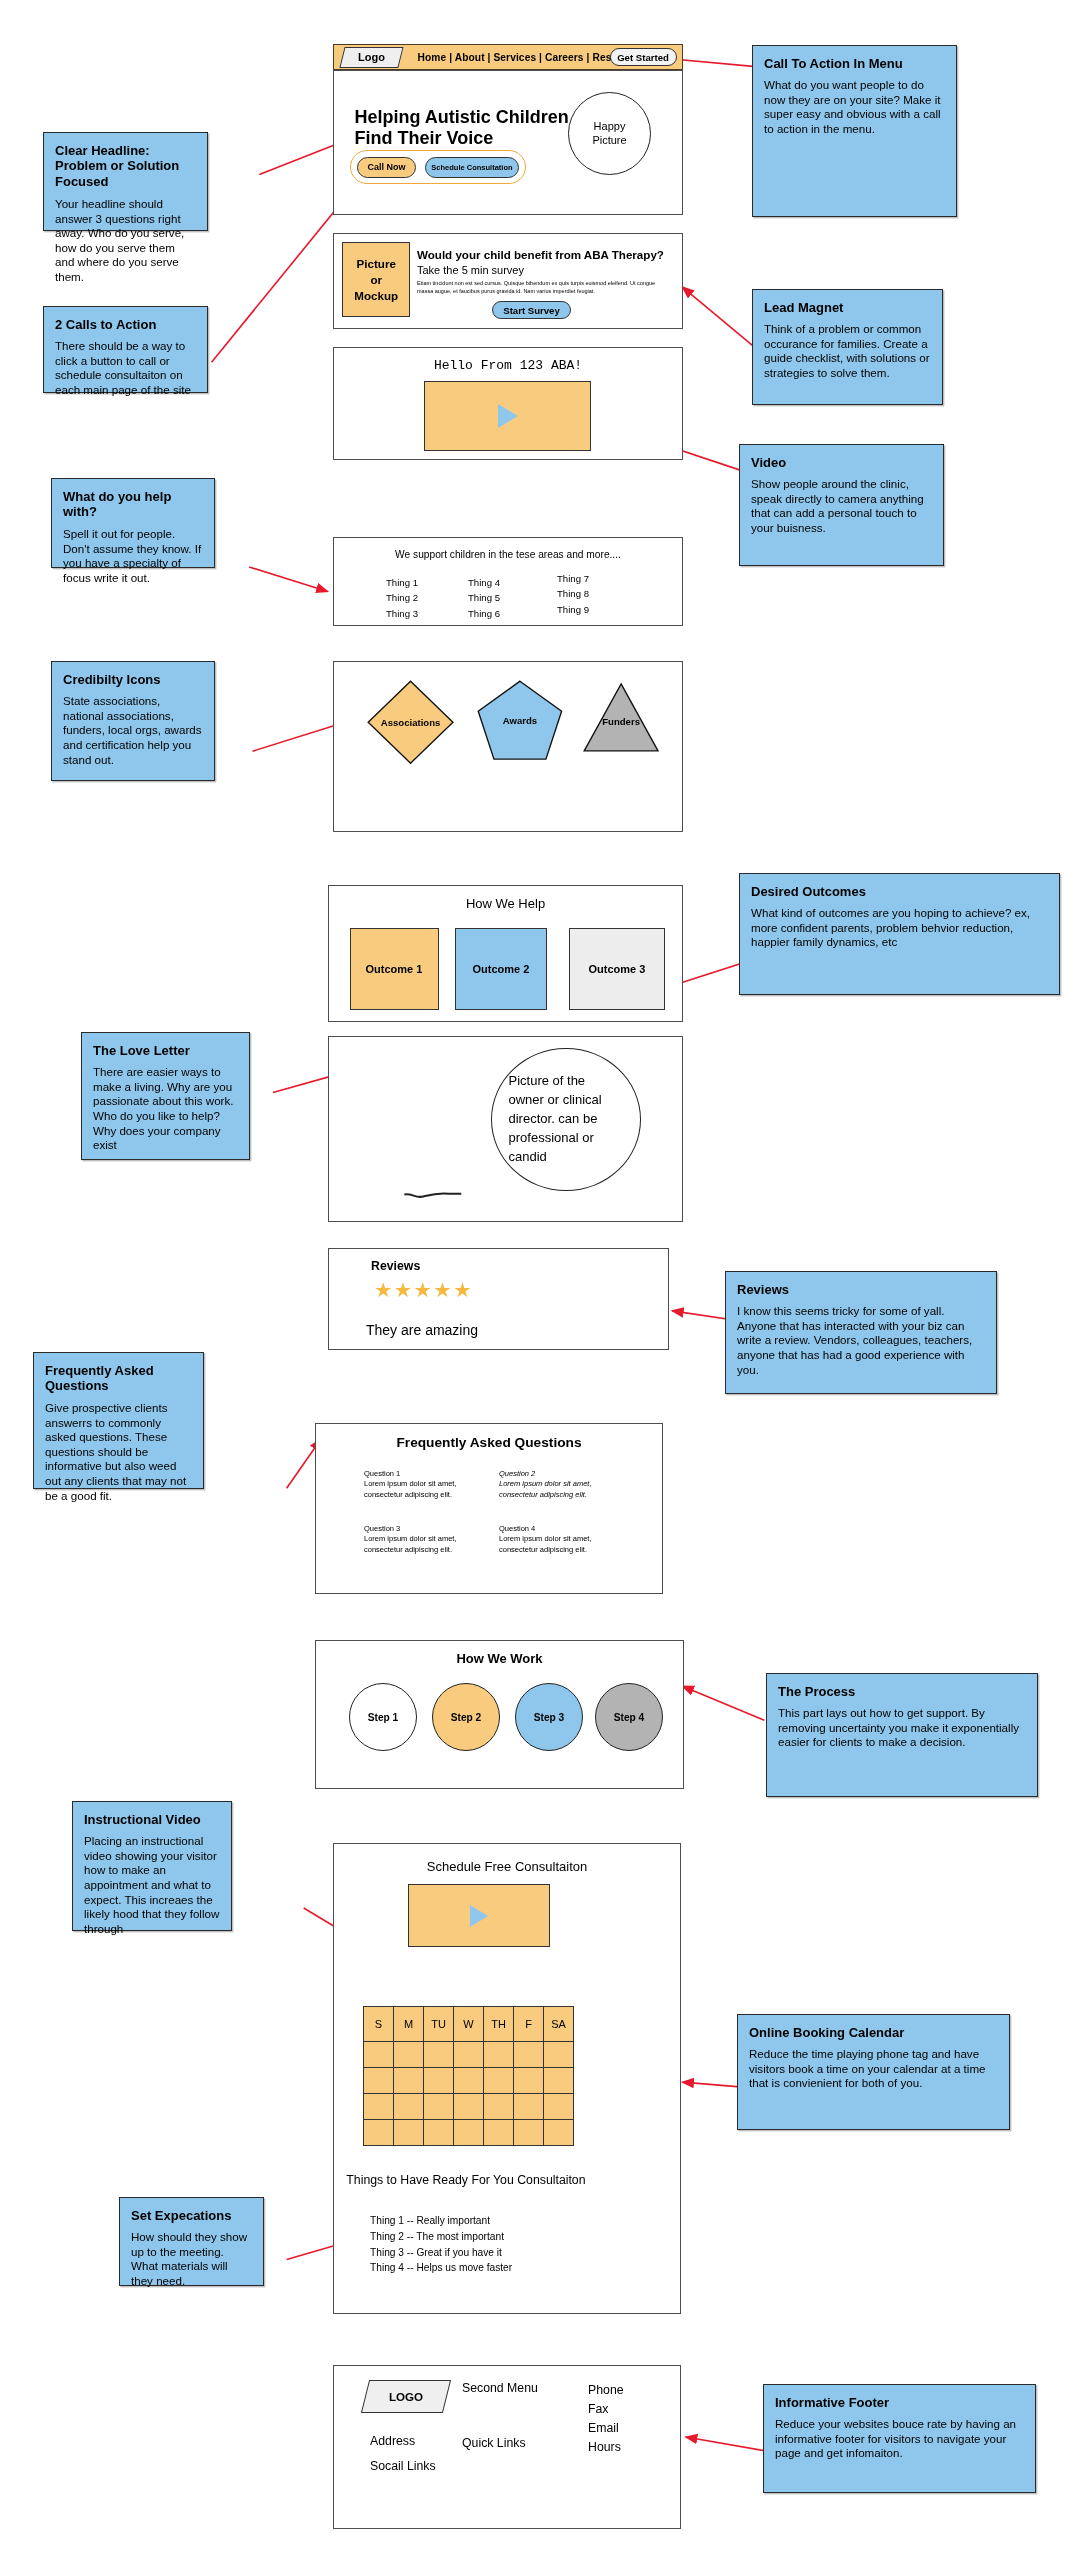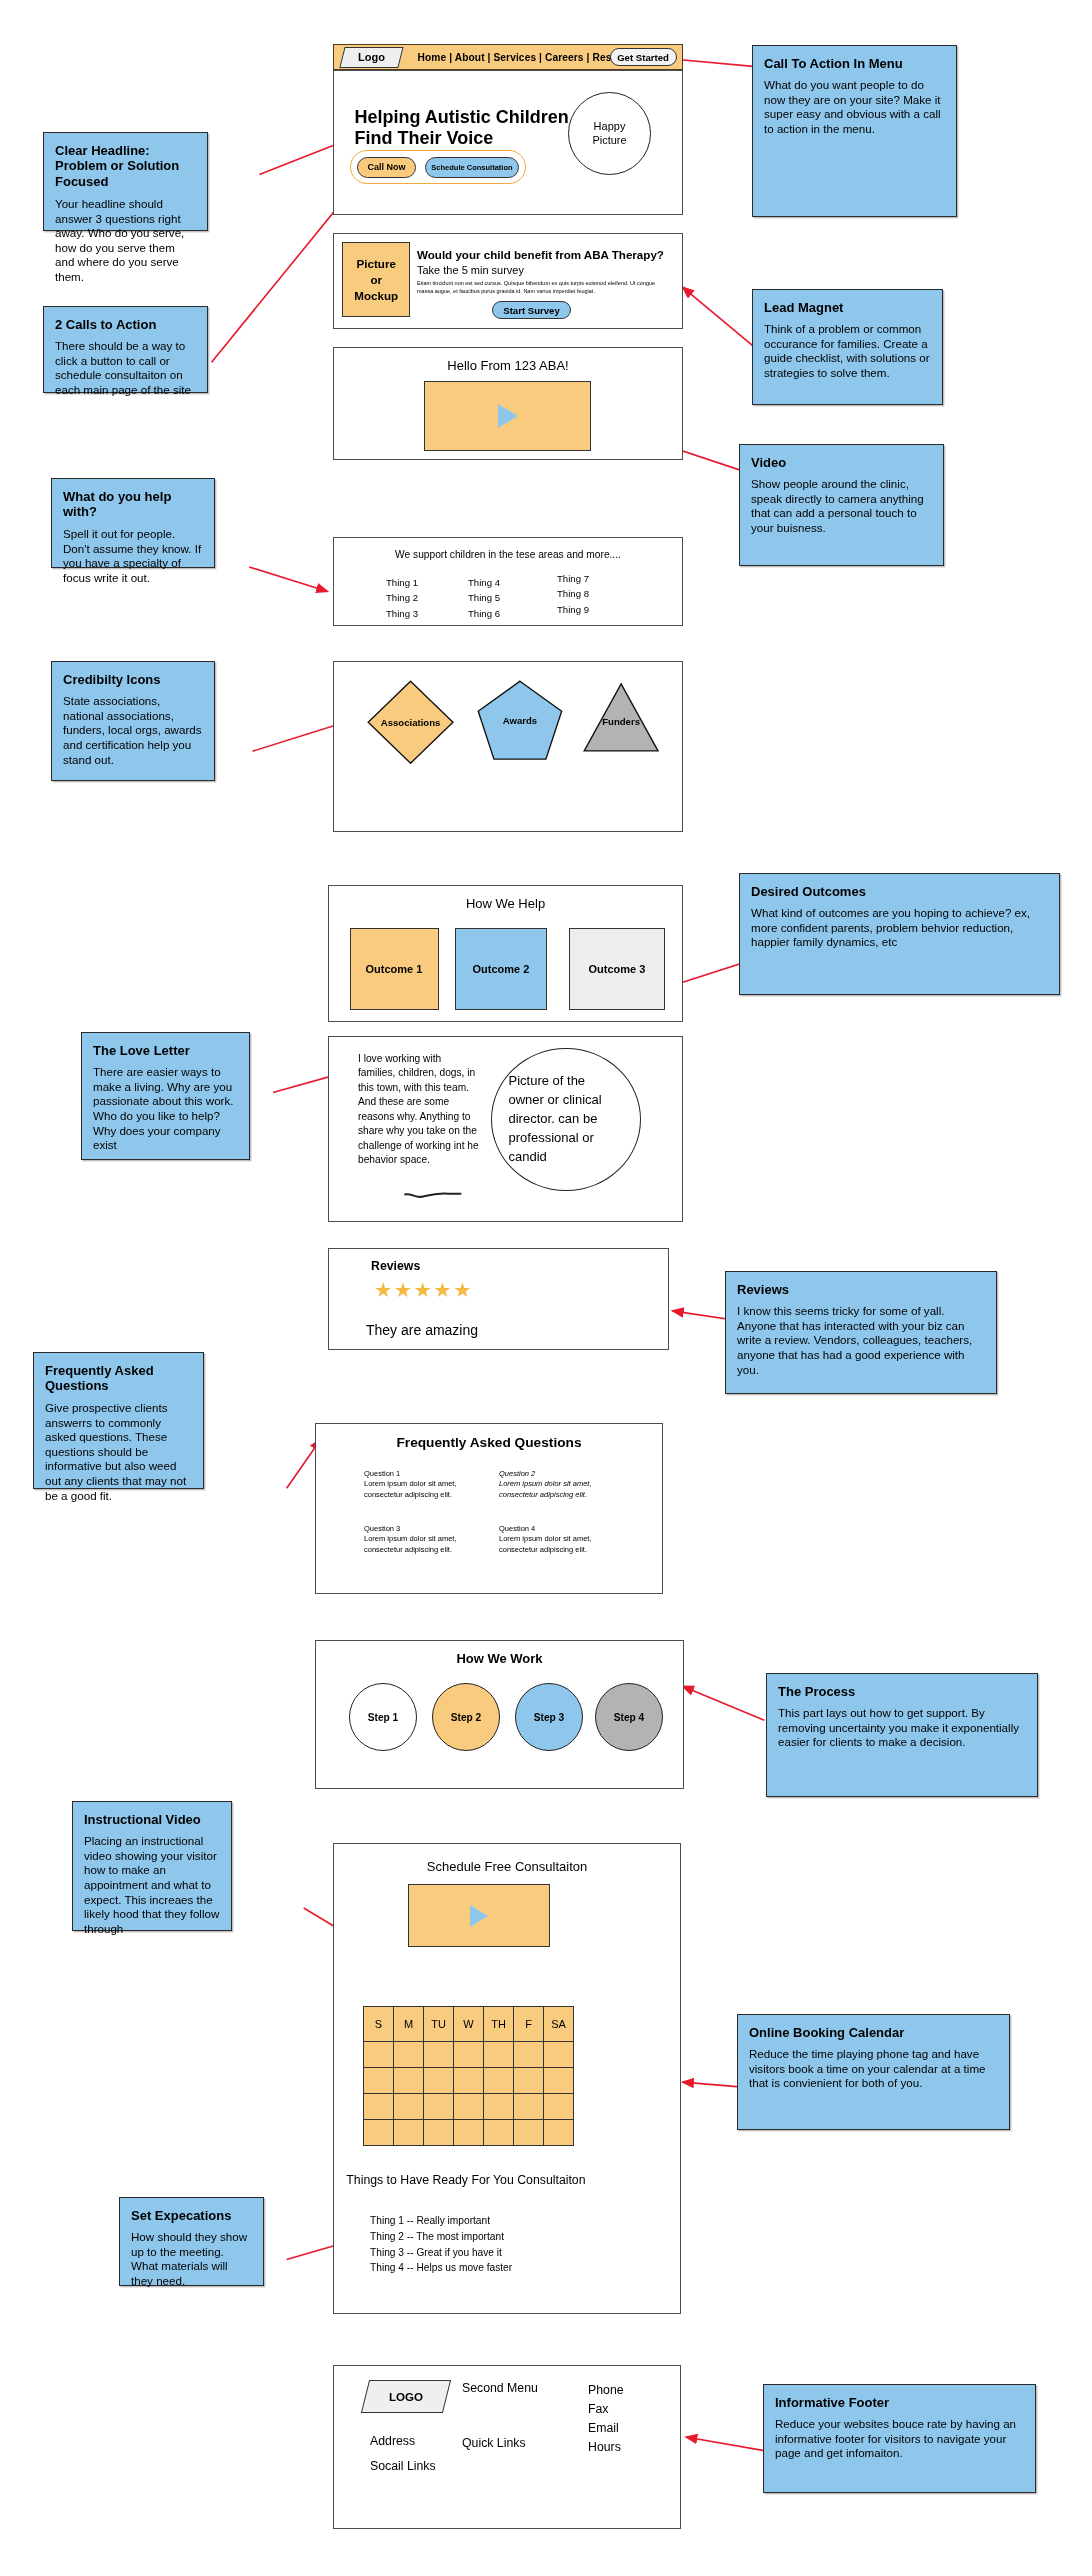--- a/index.html
+++ b/index.html
@@ -248,21 +248,21 @@
     </div>
     <div style="position:absolute; left:83px; top:13.7px; font-size:11.6px; font-weight:bold;">Would your child benefit from ABA Therapy?</div>
     <div style="position:absolute; left:83px; top:30px; font-size:11px;">Take the 5 min survey</div>
     <div style="position:absolute; left:83px; top:46px; width:251px; font-size:5.5px; line-height:1.4;">Etiam tincidunt non est sed cursus. Quisque bibendum ex quis turpis euismod eleifend. Ut congue massa augue, et faucibus purus gravida id. Nam varius imperdiet feugiat.</div>
     <div class="pill blue" style="position:absolute; left:158px; top:67px; width:79px; height:18px; font-size:9.6px;">
       <span>Start Survey</span>
     </div>
   </div>
 
   <div class="frame" style="left:333px; top:347px; width:350px; height:113px;">
-    <div class="ctr sec-title" style="position:absolute; left:0; right:0; top:9.6px;">Hello From 123 ABA!</div>
+    <div class="ctr sec-title" style="position:absolute; left:0; right:0; top:9.6px;font-family:Liberation Mono, monospace;">Hello From 123 ABA!</div>
     <div class="vid" style="left:90px; top:33px; width:167px; height:70px;">
       <div class="play" style="border-width:12.3px 0 12.3px 20.5px; border-color:transparent transparent transparent #8FC7EC;"></div>
     </div>
   </div>
 
   <div class="frame" style="left:333px; top:537px; width:350px; height:89px;">
     <div class="ctr" style="position:absolute; left:0; right:0; top:11px; font-size:10.2px;">We support children in the tese areas and more....</div>
     <div style="position:absolute; left:52px; top:37px; font-size:9.6px; line-height:1.6;">
       <div>Thing 1</div>
       <div>Thing 2</div>
@@ -300,21 +300,20 @@
     </div>
     <div class="box blue" style="position:absolute; left:126px; top:42px; width:92px; height:82px; font-size:11px;">
       <span>Outcome 2</span>
     </div>
     <div class="box grey" style="position:absolute; left:240px; top:42px; width:96px; height:82px; font-size:11px;">
       <span>Outcome 3</span>
     </div>
   </div>
 
   <div class="frame" style="left:328px; top:1036px; width:355px; height:186px;">
-    <div style="position:absolute; left:29px; top:15px; width:123px; font-size:10.2px; line-height:1.42;">I love working with families, children, dogs, in this town, with this team. And these are some reasons why. Anything to share why you take on the challenge of working int he behavior space.</div>
     <svg style="position:absolute; left:74px; top:152px;" width="61" height="12.3" viewBox="0 0 90 18">
       <path d="M2,8 C14,6 18,14 30,11 C42,8 52,5 68,7 L86,7" stroke="#222" stroke-width="3" fill="none"></path>
     </svg>
     <div class="circlebox" style="position:absolute; left:162px; top:11px; width:150px; height:143px; font-size:13px; line-height:1.45;">
       <div style="width:115px; text-align:left;">Picture of the owner or clinical director. can be professional or candid</div>
     </div>
   </div>
 
   <div class="frame" style="left:328px; top:1248px; width:341px; height:102px;">
     <div style="position:absolute; left:42px; top:9.6px; font-size:12.3px; font-weight:bold;">Reviews</div>

